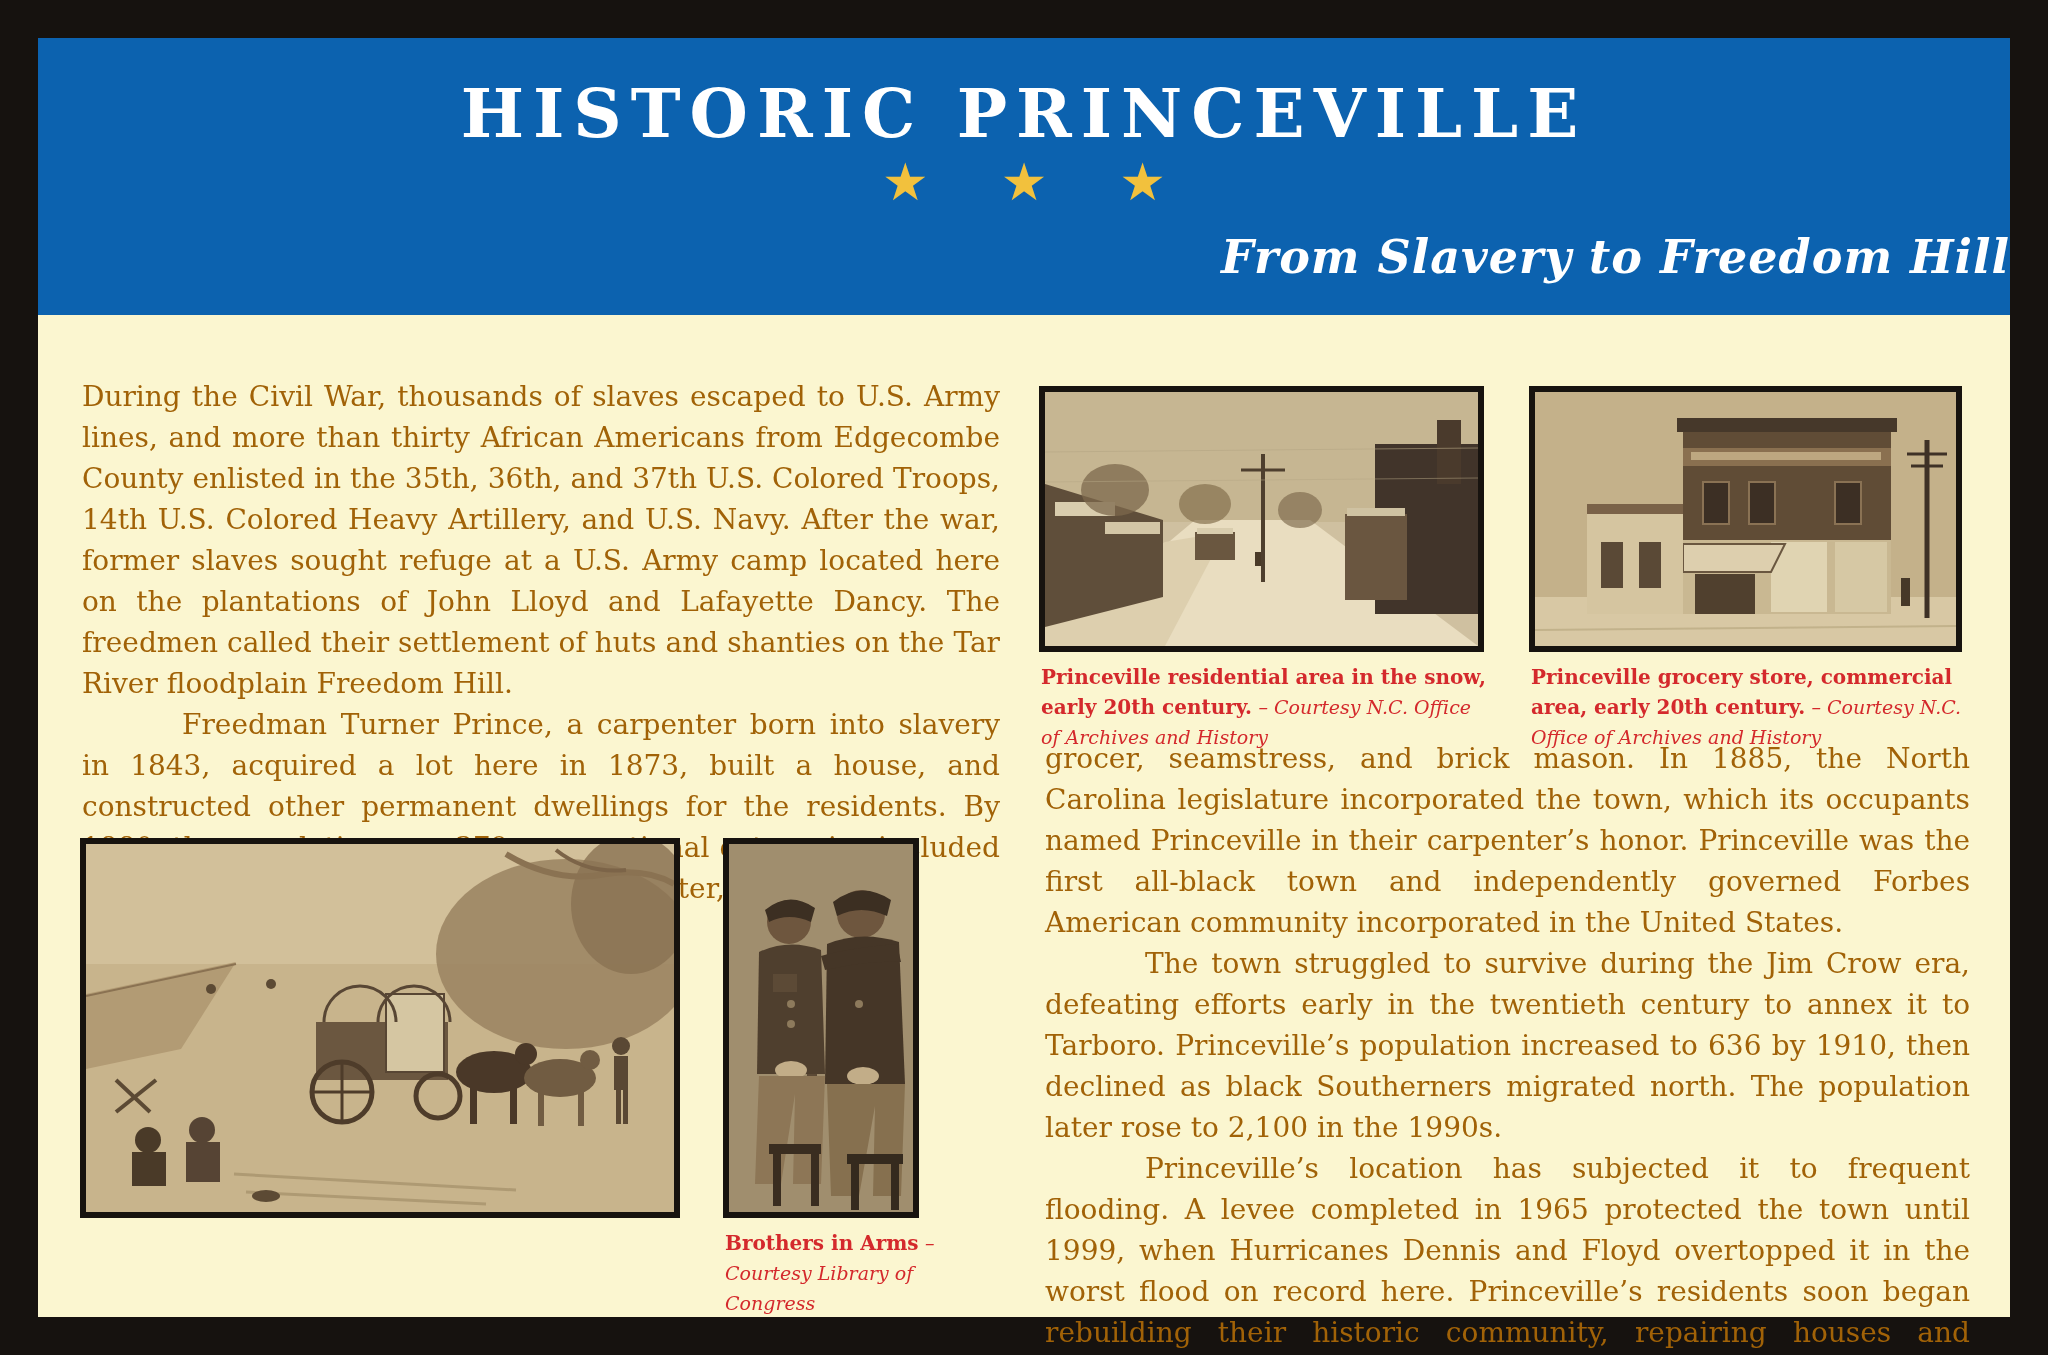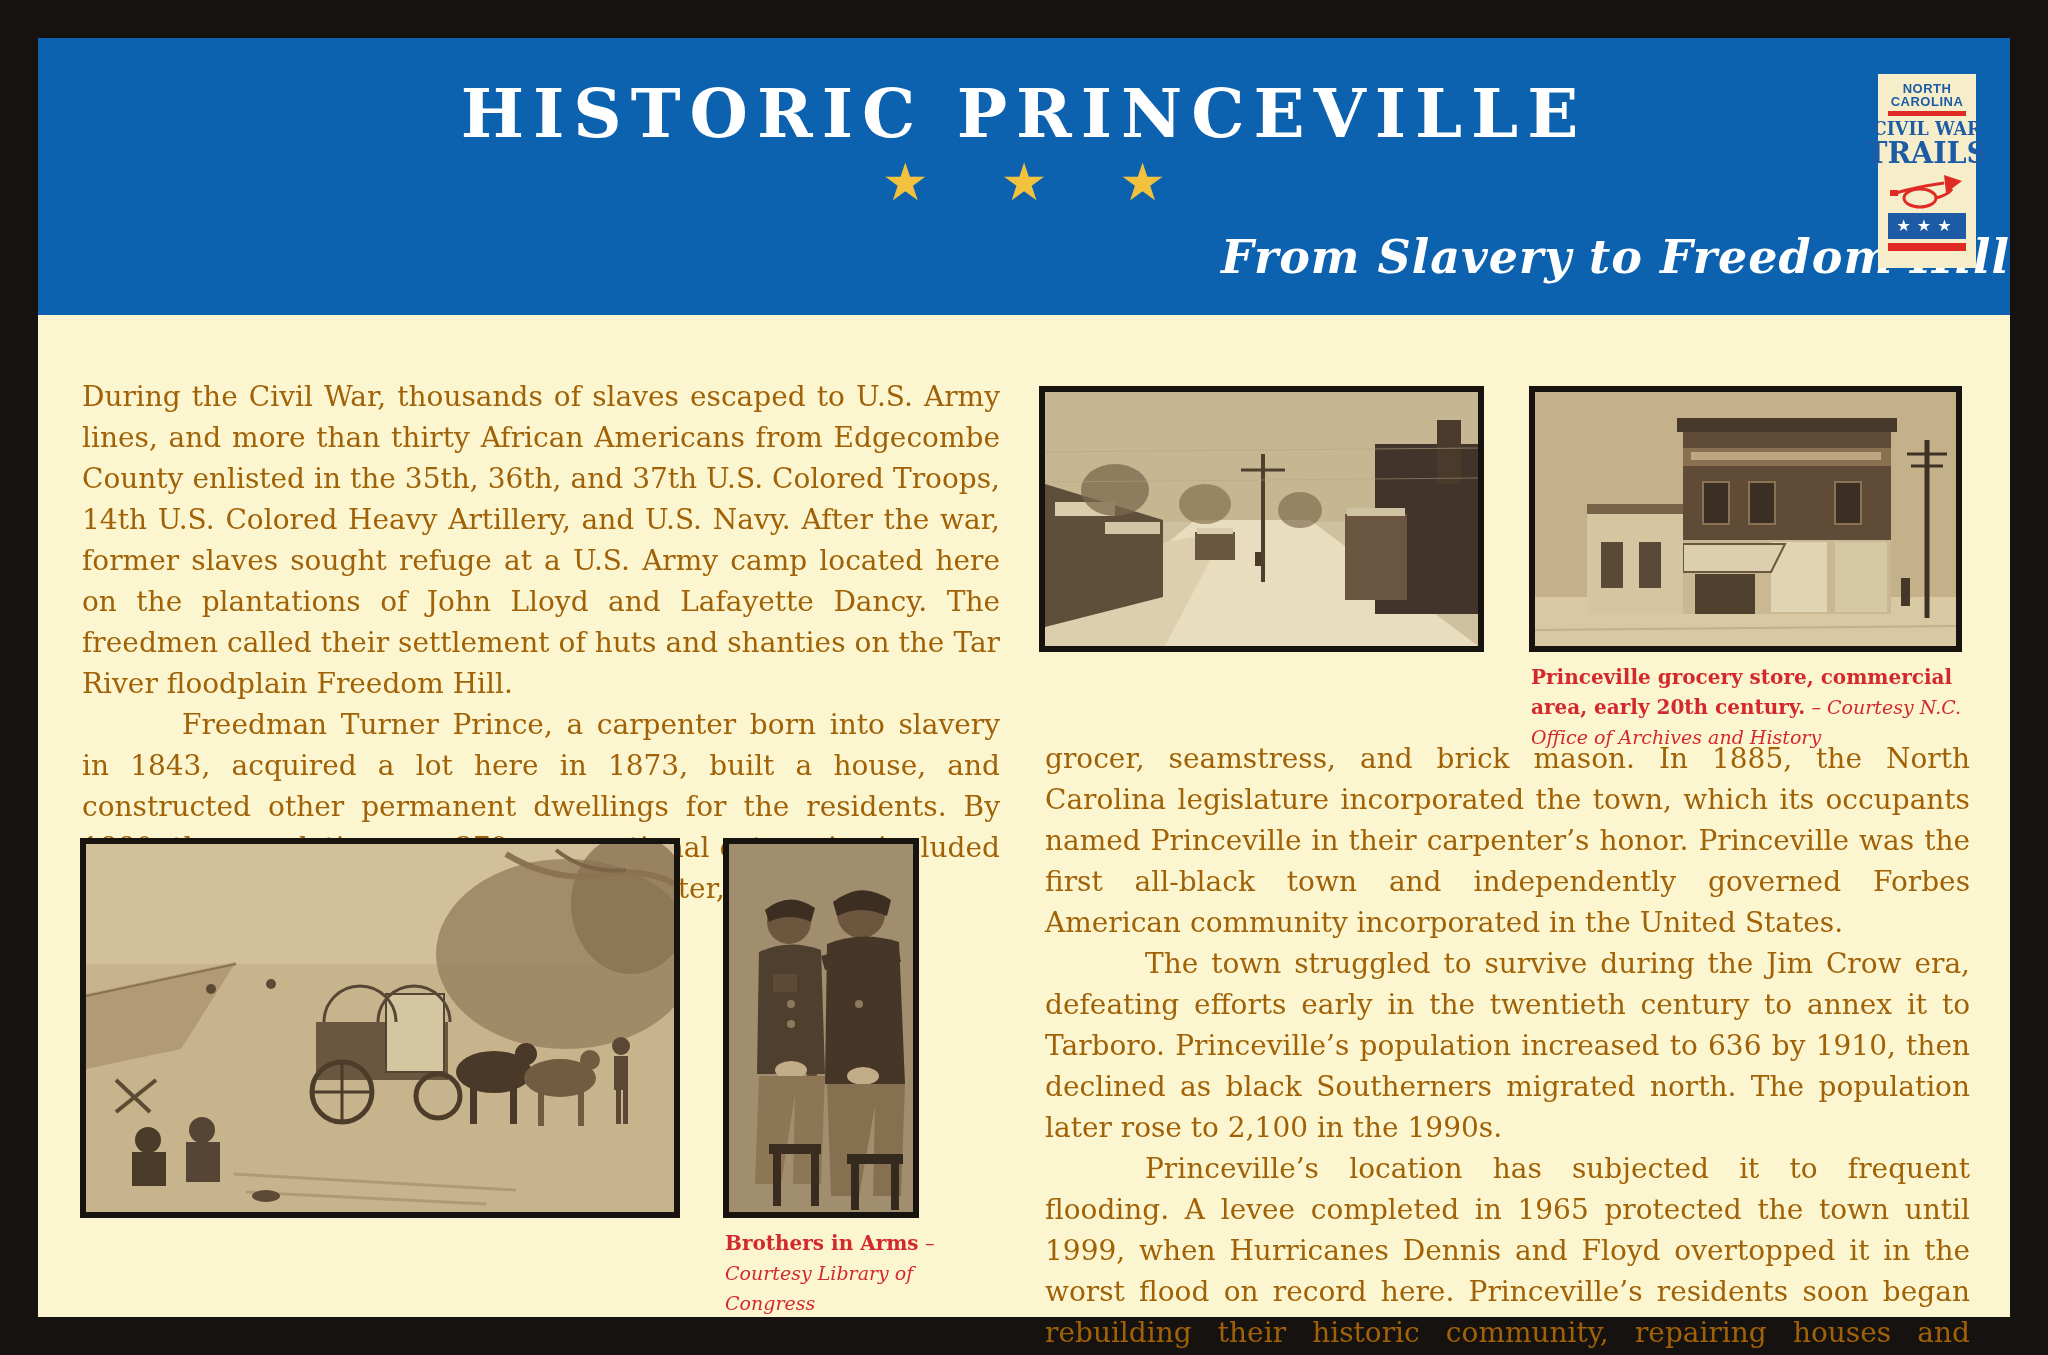--- a/index.html
+++ b/index.html
@@ -115,40 +115,20 @@
 
   <div class="header">
     <div class="page-title">HISTORIC PRINCEVILLE</div>
     <div class="stars-row">
       <span class="star">★</span>
       <span class="star">★</span>
       <span class="star">★</span>
     </div>
     <div class="subtitle">From Slavery to Freedom Hill</div>
 
-    <div class="logo">
-      <div class="logo-state">
-        <div>NORTH</div>
-        <div>CAROLINA</div>
-      </div>
-      <div class="logo-rule"></div>
-      <div class="logo-cw">CIVIL WAR</div>
-      <div class="logo-trails">TRAILS</div>
-      <svg class="logo-bugle" width="82" height="40" viewBox="0 0 82 40">
-        <g fill="none" stroke="#e02b24" stroke-width="3">
-          <ellipse cx="34" cy="27" rx="16" ry="9"></ellipse>
-          <path d="M10 22 Q30 16 58 12"></path>
-          <path d="M50 27 Q62 24 66 18"></path>
-        </g>
-        <path d="M58 4 L76 10 L60 22 Z" fill="#e02b24"></path>
-        <rect x="4" y="19" width="8" height="6" fill="#e02b24"></rect>
-      </svg>
-      <div class="logo-stars-band">★★★</div>
-      <div class="logo-red-band"></div>
-    </div>
   </div>
 
   <div class="col col-left">
     <p>During the Civil War, thousands of slaves escaped to U.S. Army lines, and more than thirty African Americans from Edgecombe County enlisted in the 35th, 36th, and 37th U.S. Colored Troops, 14th U.S. Colored Heavy Artillery, and U.S. Navy. After the war, former slaves sought refuge at a U.S. Army camp located here on the plantations of John Lloyd and Lafayette Dancy. The freedmen called their settlement of huts and shanties on the Tar River floodplain Freedom Hill.</p>
     <p class="indent">Freedman Turner Prince, a carpenter born into slavery in 1843, acquired a lot here in 1873, built a house, and constructed other permanent dwellings for the residents. By 1880, the population was 379; occupational categories included laborer, laundress, washerwoman, carpenter, blacksmith,</p>
   </div>
 
   <figure class="fig-snow">
     <svg class="photo" width="433" height="254" viewBox="0 0 433 254">
       <rect width="433" height="254" fill="#cfc0a0"></rect>
@@ -166,20 +146,24 @@
       <rect x="302" y="116" width="58" height="8" fill="#cfc2a2"></rect>
       <line x1="218" y1="62" x2="218" y2="190" stroke="#4e3f2e" stroke-width="4"></line>
       <line x1="196" y1="78" x2="240" y2="78" stroke="#4e3f2e" stroke-width="3"></line>
       <ellipse cx="70" cy="98" rx="34" ry="26" fill="#7c684c" opacity="0.75"></ellipse>
       <ellipse cx="160" cy="112" rx="26" ry="20" fill="#84704f" opacity="0.7"></ellipse>
       <ellipse cx="255" cy="118" rx="22" ry="18" fill="#7c684c" opacity="0.65"></ellipse>
       <line x1="0" y1="60" x2="433" y2="56" stroke="#b5a684" stroke-width="1" opacity="0.6"></line>
       <line x1="0" y1="90" x2="433" y2="86" stroke="#b5a684" stroke-width="1" opacity="0.5"></line>
       <rect x="210" y="160" width="6" height="14" fill="#4a3a28"></rect>
     </svg>
+    <figcaption class="caption">
+      <span class="cap-b">Princeville residential area in the snow, early 20th century.</span>
+      <span class="cap-i">– Courtesy N.C. Office of Archives and History</span>
+    </figcaption>
   </figure>
 
   <figure class="fig-grocery">
     <svg class="photo" width="421" height="254" viewBox="0 0 421 254">
       <rect width="421" height="254" fill="#c4b18a"></rect>
       <rect y="205" width="421" height="49" fill="#d8c8a4"></rect>
       <rect x="148" y="34" width="208" height="188" fill="#604c36"></rect>
       <rect x="142" y="26" width="220" height="14" fill="#46382a"></rect>
       <rect x="148" y="56" width="208" height="18" fill="#8a7050"></rect>
       <rect x="156" y="60" width="190" height="8" fill="#c9b58c" opacity="0.8"></rect>

